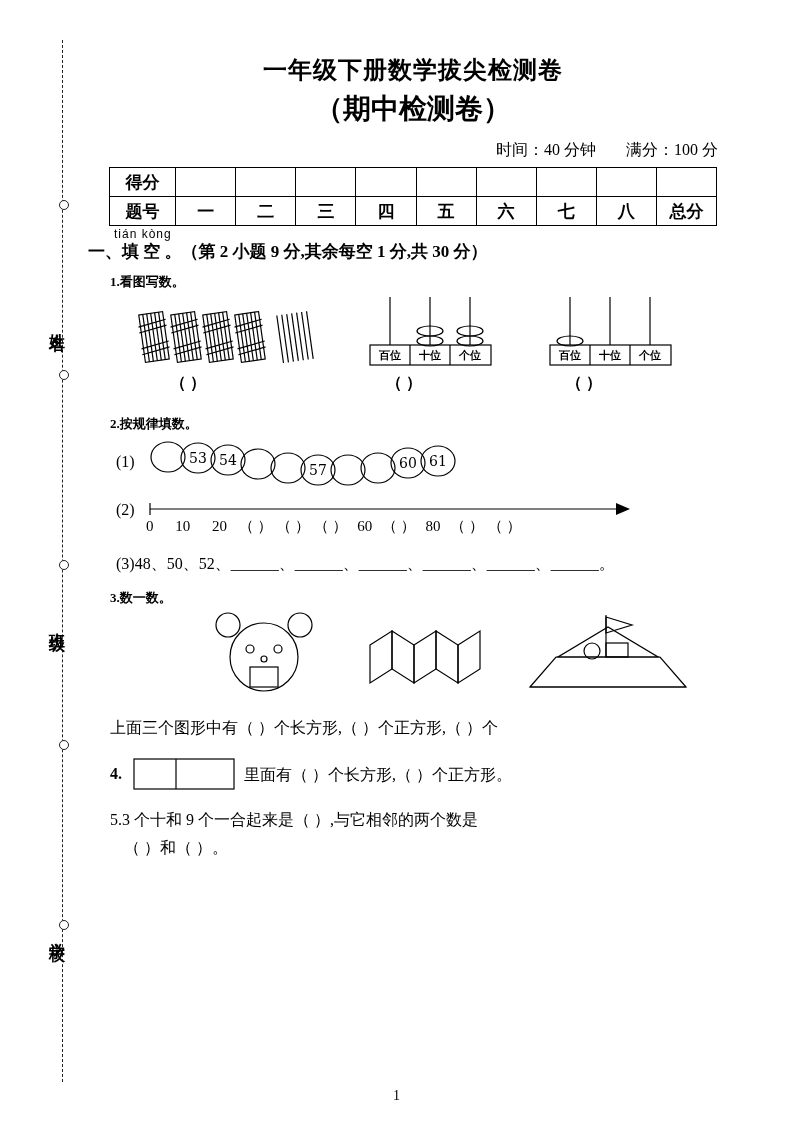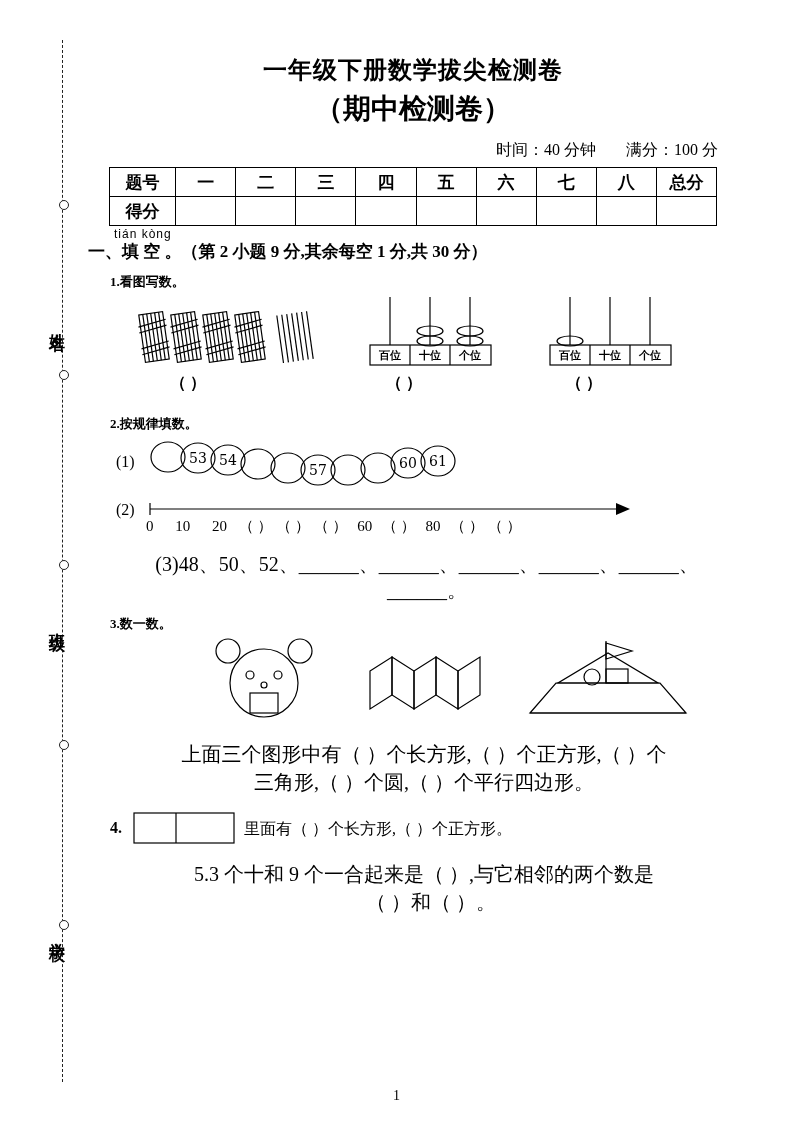--- a/index.html
+++ b/index.html
@@ -122,25 +122,24 @@
   .fig-row {
     position: relative;
     height: 110px;
     margin-top: 4px;
     font-weight: bold;
   }
   .brackets {
     font-size: 16px;
   }
   .textline {
-    font-size: 20px;
+    font-size: 16px;
     margin-top: 8px;
     margin-left: 22px;
     line-height: 26px;
-    text-align: center;
   }
   .footer-page {
     position: absolute;
     bottom: 18px;
     left: 0;
     width: 793px;
     text-align: center;
     font-size: 14px;
   }
   svg { display: block; }
@@ -170,42 +169,42 @@
     <div class="subtitle">（期中检测卷）</div>
 
     <div class="examinfo">
       <span>时间：40 分钟</span>
       <span>满分：100 分</span>
     </div>
 
     <table class="scoretable">
       <tbody>
           <tr>
+        <td class="head">得分</td>
+        <td class="cell"></td>
+        <td class="cell"></td>
+        <td class="cell"></td>
+        <td class="cell"></td>
+        <td class="cell"></td>
+        <td class="cell"></td>
+        <td class="cell"></td>
+        <td class="cell"></td>
+        <td class="cell"></td>
+      </tr>
+      <tr>
         <td class="head">题号</td>
         <td class="cell">一</td>
         <td class="cell">二</td>
         <td class="cell">三</td>
         <td class="cell">四</td>
         <td class="cell">五</td>
         <td class="cell">六</td>
         <td class="cell">七</td>
         <td class="cell">八</td>
         <td class="cell">总分</td>
-      </tr>
-      <tr>
-        <td class="head">得分</td>
-        <td class="cell"></td>
-        <td class="cell"></td>
-        <td class="cell"></td>
-        <td class="cell"></td>
-        <td class="cell"></td>
-        <td class="cell"></td>
-        <td class="cell"></td>
-        <td class="cell"></td>
-        <td class="cell"></td>
       </tr>
     </tbody>
       </table>
 
     <div class="sec-title">
       <span class="pinyin">tián kòng</span>
       <span>一、填 空 。（第 2 小题 9 分,其余每空 1 分,共 30 分）</span>
     </div>
 
     <div class="qitem indent">1.看图写数。</div>
@@ -396,21 +395,20 @@
           <polygon points="30,46 130,46 80,16"></polygon>
           <circle cx="64" cy="40" r="8"></circle>
           <rect x="78" y="32" width="22" height="14"></rect>
           <polygon points="2,76 28,46 132,46 158,76"></polygon>
           <line x1="2" y1="76" x2="158" y2="76"></line>
         </g>
       </svg>
     </div>
 
     <div class="textline">上面三个图形中有（          ）个长方形,（          ）个正方形,（          ）个</div>
-    <div class="textline" style="margin-top:2px;">三角形,（          ）个圆,（          ）个平行四边形。</div>
 
     <div class="row" style="height:40px; margin-top:14px;">
       <div class="abs" style="left:22px; top:10px; font-size:16px; font-weight:bold;">4.</div>
       <svg class="abs" style="left:44px; top:2px;" width="106" height="34" viewBox="0 0 106 34">
         <g stroke="#000" fill="none" stroke-width="1.2">
           <rect x="2" y="2" width="100" height="30"></rect>
           <line x1="44" y1="2" x2="44" y2="32"></line>
         </g>
       </svg>
       <div class="abs" style="left:156px; top:10px; font-size:16px;">里面有（          ）个长方形,（          ）个正方形。</div>

